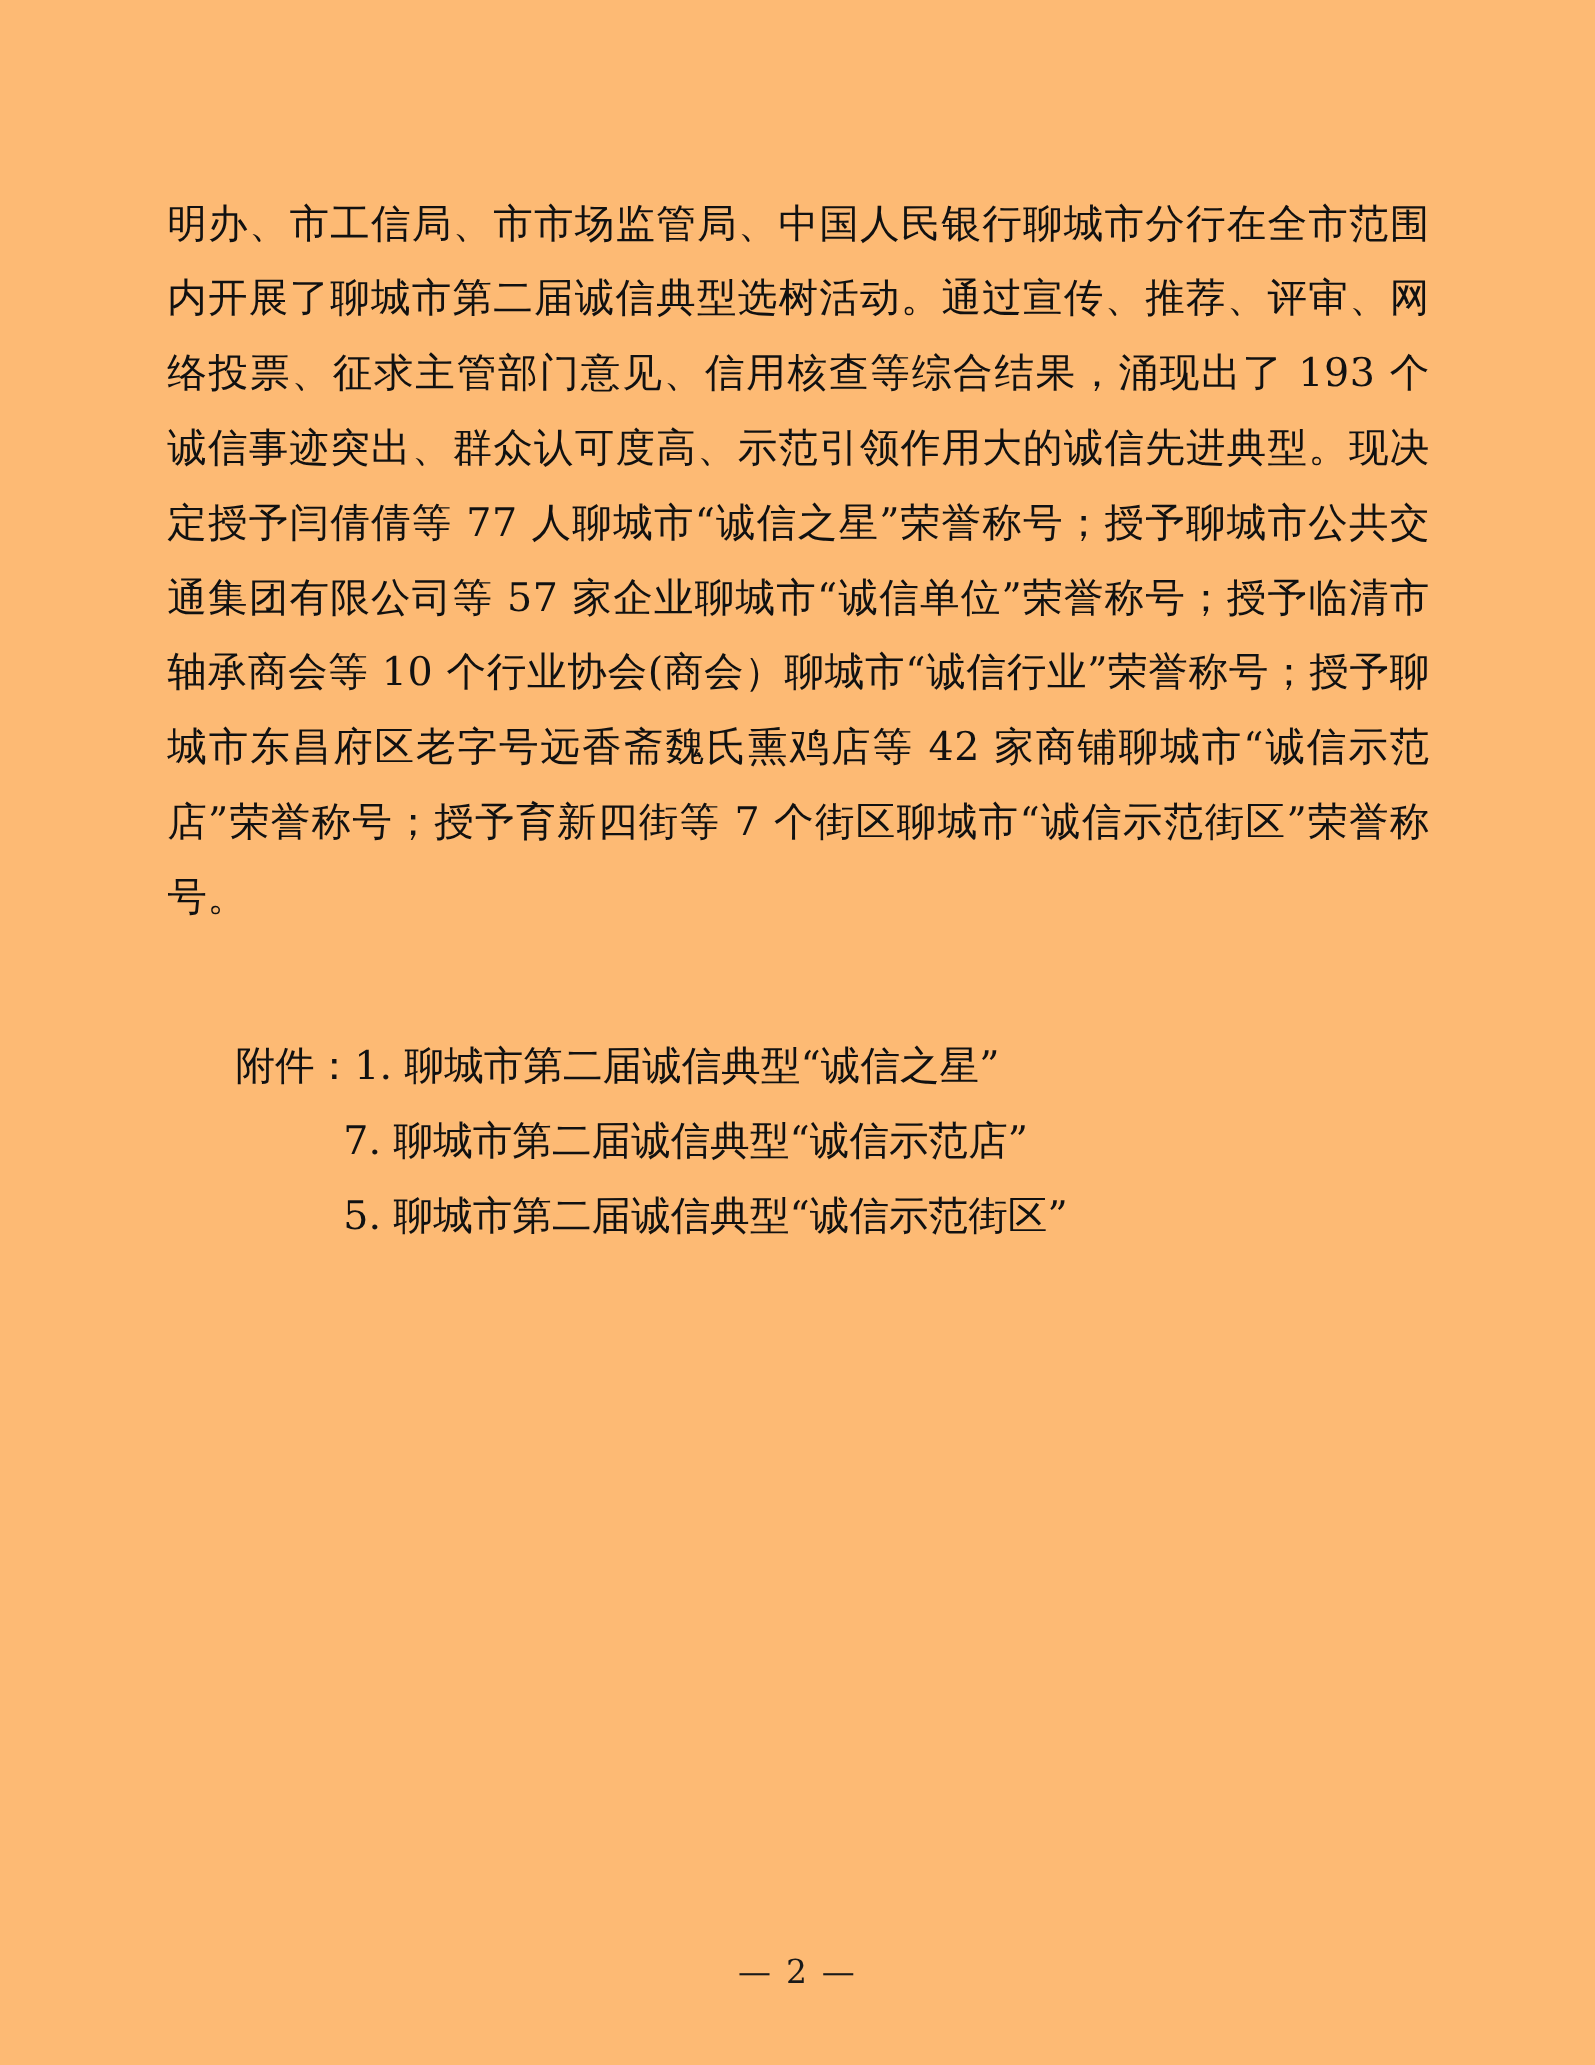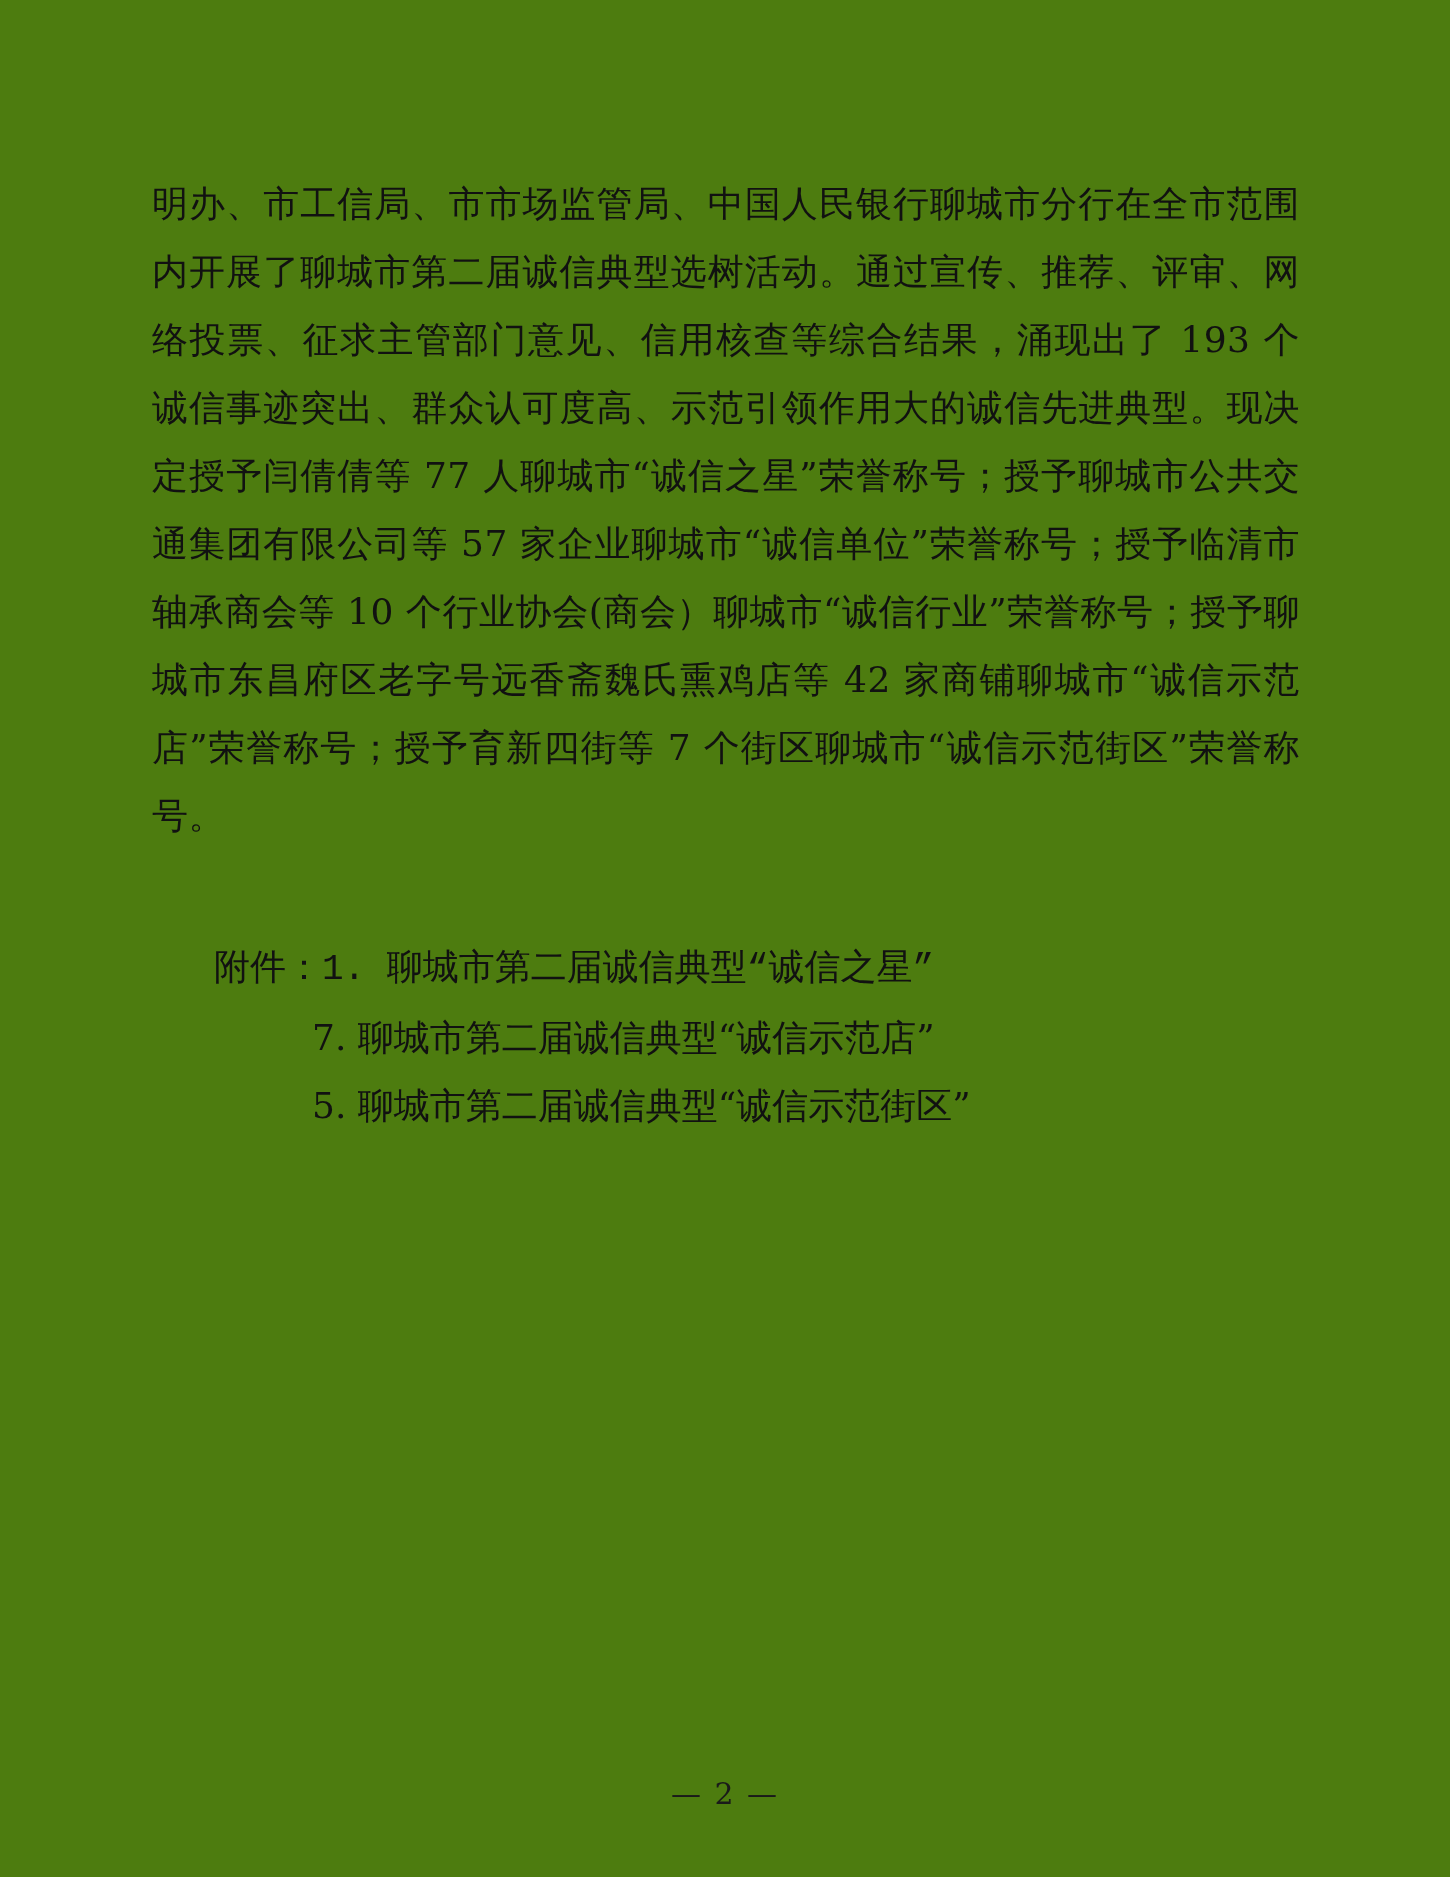--- a/index.html
+++ b/index.html
@@ -4,21 +4,21 @@
 <style>
   html, body {
     margin: 0;
     padding: 0;
     background: #ffffff;
   }
   .page {
     position: relative;
     width: 1450px;
     height: 1877px;
-    background: #4d7c0f;
+    background: #fdba74;
     box-sizing: border-box;
     font-family: "DejaVu Serif", "Liberation Serif", serif;
     color: #0d0d0d;
     overflow: hidden;
   }
   .body-area {
     position: absolute;
     left: 152px;
     top: 170px;
     width: 1148px;
@@ -38,21 +38,20 @@
   .spacer-small { height: 8px; }
   .attach-block {
     margin-top: 78px;
     font-size: 36px;
     line-height: 68px;
     color: #111111;
   }
   .attach-first {
     padding-left: 62px;
     white-space: nowrap;
-    font-family: Liberation Mono, monospace;
   }
   .attach-item {
     padding-left: 160px;
     white-space: nowrap;
   }
   .page-number {
     position: absolute;
     left: 0;
     right: 0;
     bottom: 66px;

